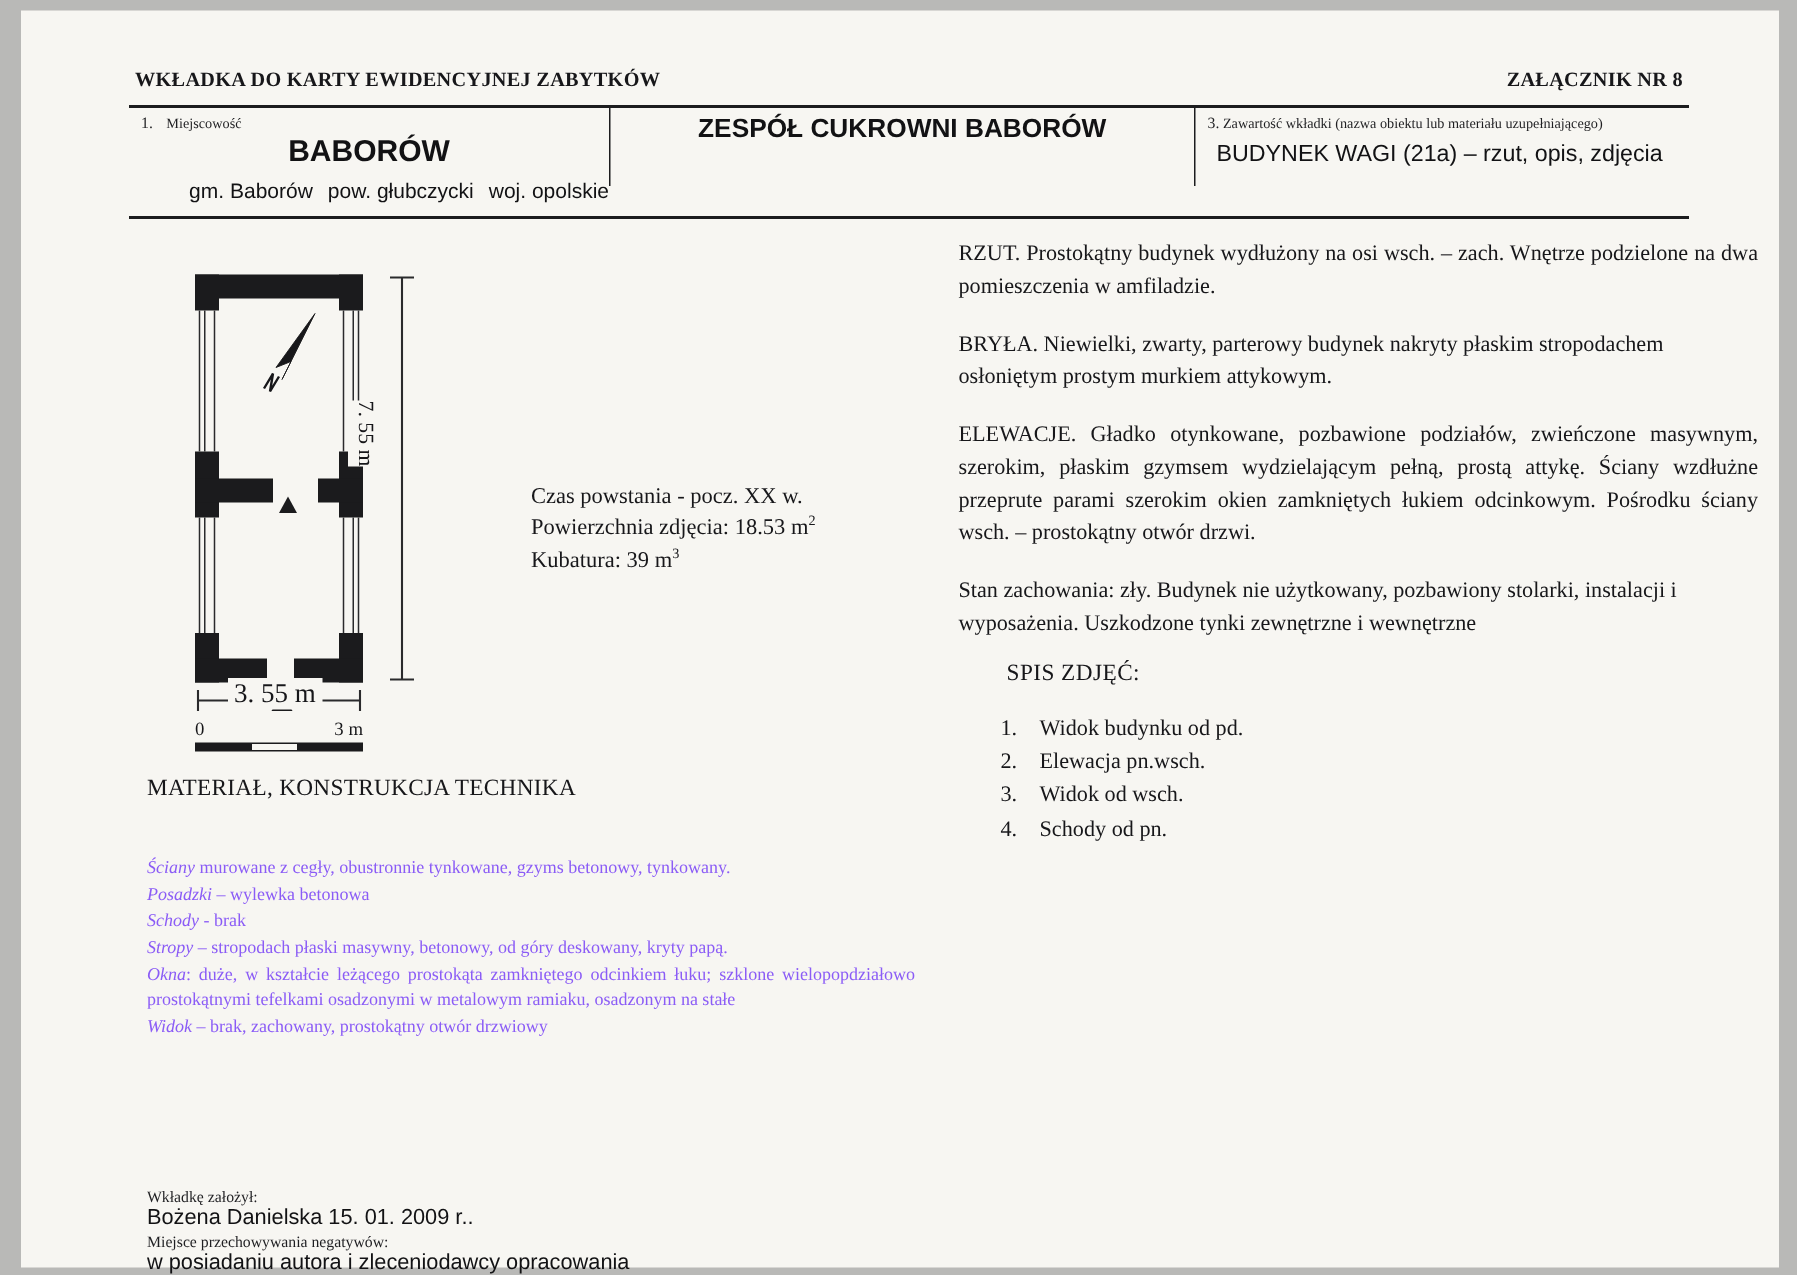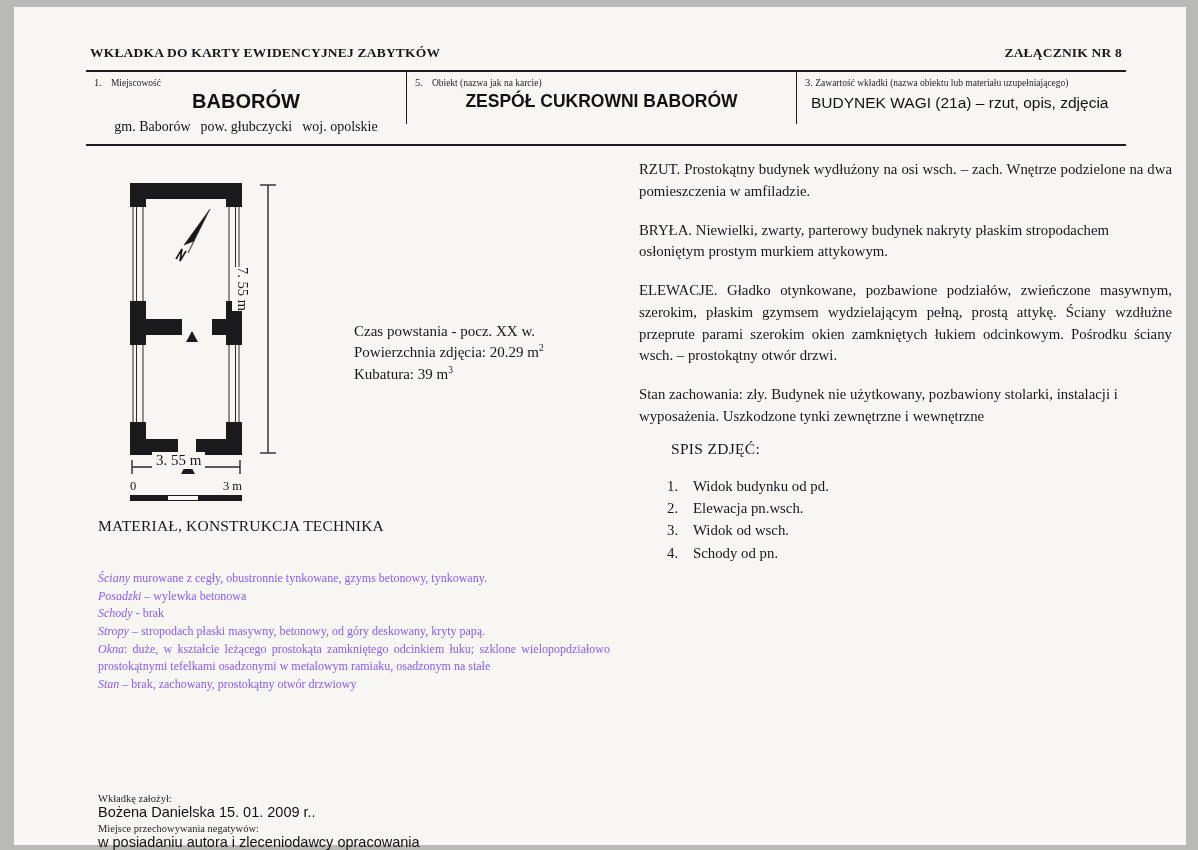--- a/index.html
+++ b/index.html
@@ -89,24 +89,24 @@
   .cell-label .num-gap { display: inline-block; width: 9px; }
 
   .cell-main {
     font-family: Liberation Sans, sans-serif;
     font-weight: bold;
     color: #121214;
     text-align: center;
   }
   .c1 .cell-main { font-size: 20px; margin-top: 2px; }
   .c1 .cell-sub {
-    font-family: Liberation Serif, serif;
+    font-family: Liberation Sans, sans-serif;
     font-size: 14px;
     color: #121214;
-    text-align: center;
+    text-align: right;
     margin-top: 6px;
     white-space: nowrap;
   }
   .c1 .cell-sub span { display: inline-block; }
   .gap-s { width: 10px; display: inline-block; }
   .c2 .cell-main { font-size: 17.5px; margin-top: 3px; }
   .c3 .cell-main {
     font-weight: normal;
     font-size: 15.5px;
     text-align: left;
@@ -229,23 +229,20 @@
       <div class="cell-label">
         <span class="num">1.</span><span class="num-gap"></span><span>Miejscowość</span>
       </div>
       <div class="cell-main">BABORÓW</div>
       <div class="cell-sub">
         <span>gm. Baborów</span><span class="gap-s"></span><span>pow. głubczycki</span><span class="gap-s"></span><span>woj. opolskie</span>
       </div>
     </div>
 
     <div class="cell c2">
-      <div class="cell-label">
-        <span class="num">5.</span><span class="num-gap"></span><span>Obiekt (nazwa jak na karcie)</span>
-      </div>
       <div class="cell-main">ZESPÓŁ CUKROWNI BABORÓW</div>
     </div>
 
     <div class="cell c3">
       <div class="cell-label">
         <span class="num">3.</span>
         <span>Zawartość wkładki (nazwa obiektu lub materiału uzupełniającego)</span>
       </div>
       <div class="cell-main">BUDYNEK WAGI (21a) – rzut, opis, zdjęcia</div>
     </div>
@@ -305,53 +302,53 @@
         <line x1="138" y1="274" x2="154" y2="274"></line>
       </g>
 
       <g stroke="#2a2a2c" stroke-width="1.4">
         <line x1="10" y1="288" x2="118" y2="288"></line>
         <line x1="10" y1="281" x2="10" y2="295"></line>
         <line x1="118" y1="281" x2="118" y2="295"></line>
       </g>
     </svg>
     <div style="position:absolute; left:131px; top:88px; transform:rotate(90deg); transform-origin:left top; font-size:14.5px; color:#17171a; background:#f7f6f2; padding:2px 0;">7. 55 m</div>
-    <div style="position:absolute; left:30px; top:273px; font-size:15px; color:#17171a; background:#f7f6f2; padding:0 4px;">3. 55 m</div>
+    <div style="position:absolute; left:30px; top:273px; font-size:18px; color:#17171a; background:#f7f6f2; padding:0 4px;">3. 55 m</div>
 
     <div style="position:absolute; left:8px; top:300px; width:112px;">
       <div style="display:flex; justify-content:space-between; font-size:12.5px; color:#17171a; margin-bottom:1px;">
         <span>0</span>
         <span>3 m</span>
       </div>
       <div style="height:6px; background:#1b1b1d; position:relative;">
         <div style="position:absolute; left:38px; top:1px; width:30px; height:4px; background:#f7f6f2;"></div>
       </div>
     </div>
   </div>
 
   <div class="facts">
     <div>Czas powstania - pocz. XX w.</div>
     <div>
       <span>Powierzchnia zdjęcia:</span>
-      <span>20.29 m</span><sup>2</sup>
+      <span>18.53 m</span><sup>2</sup>
     </div>
     <div>
       <span>Kubatura:</span>
       <span>39 m</span><sup>3</sup>
     </div>
   </div>
 
   <div class="mat-head">MATERIAŁ, KONSTRUKCJA TECHNIKA</div>
   <div class="mat-body">
     <p class="just"><i>Ściany</i><span> murowane z cegły, obustronnie tynkowane, gzyms betonowy, tynkowany.</span></p>
     <p><i>Posadzki</i><span> – wylewka betonowa</span></p>
     <p><i>Schody</i><span> - brak</span></p>
     <p class="just"><i>Stropy</i><span> – stropodach płaski masywny, betonowy, od góry deskowany, kryty papą.</span></p>
     <p class="just"><i>Okna</i><span>: duże, w kształcie leżącego prostokąta zamkniętego odcinkiem łuku; szklone wielopopdziałowo prostokątnymi tefelkami osadzonymi w metalowym ramiaku, osadzonym na stałe</span></p>
-    <p><i>Stan</i><span> – brak, zachowany, prostokątny otwór drzwiowy</span></p>
+    <p><i>Widok</i><span> – brak, zachowany, prostokątny otwór drzwiowy</span></p>
   </div>
 
   <div class="footer">
     <div class="foot-line">
       <span class="foot-label">Wkładkę założył:</span>
       <span class="foot-value">Bożena Danielska 15. 01. 2009 r..</span>
     </div>
     <div class="foot-line">
       <span class="foot-label">Miejsce przechowywania negatywów:</span>
       <span class="foot-value">w  posiadaniu autora i  zleceniodawcy opracowania</span>

